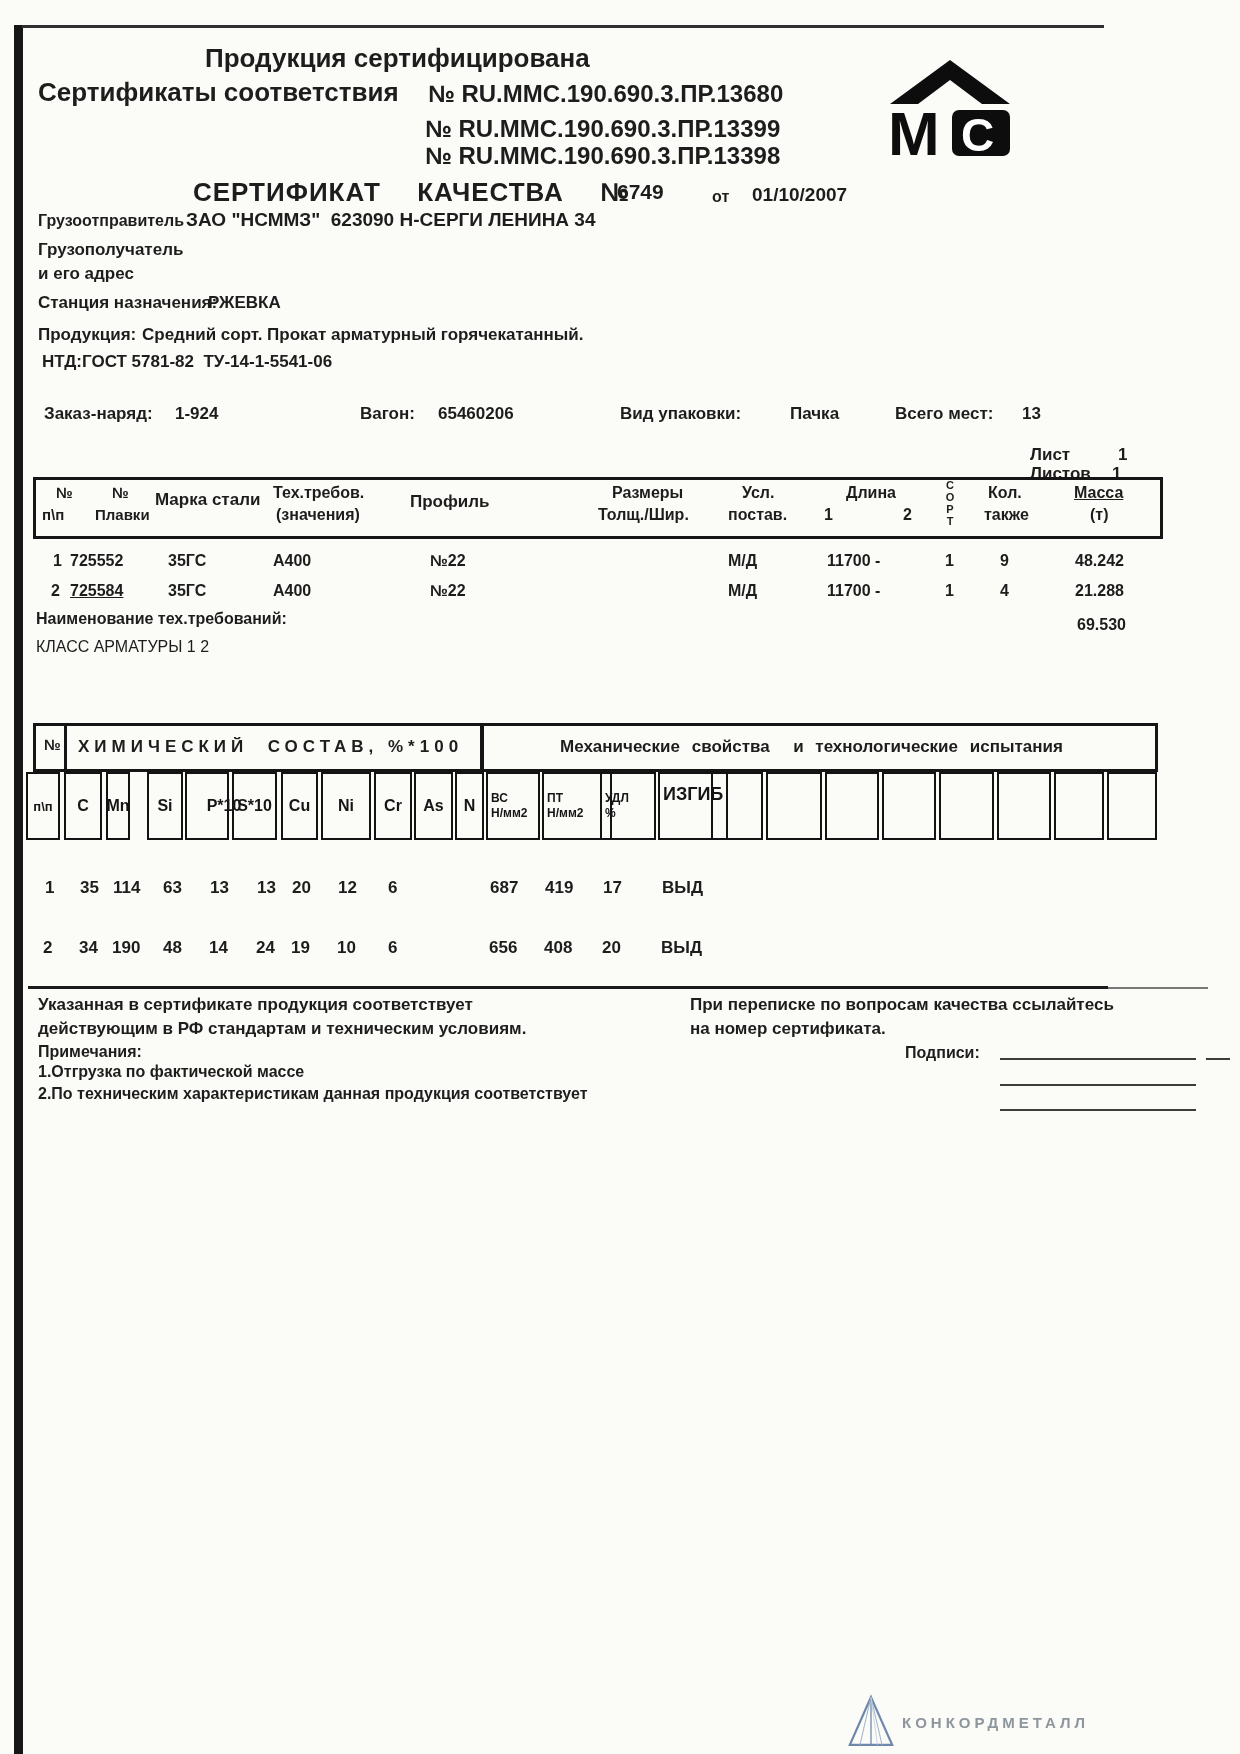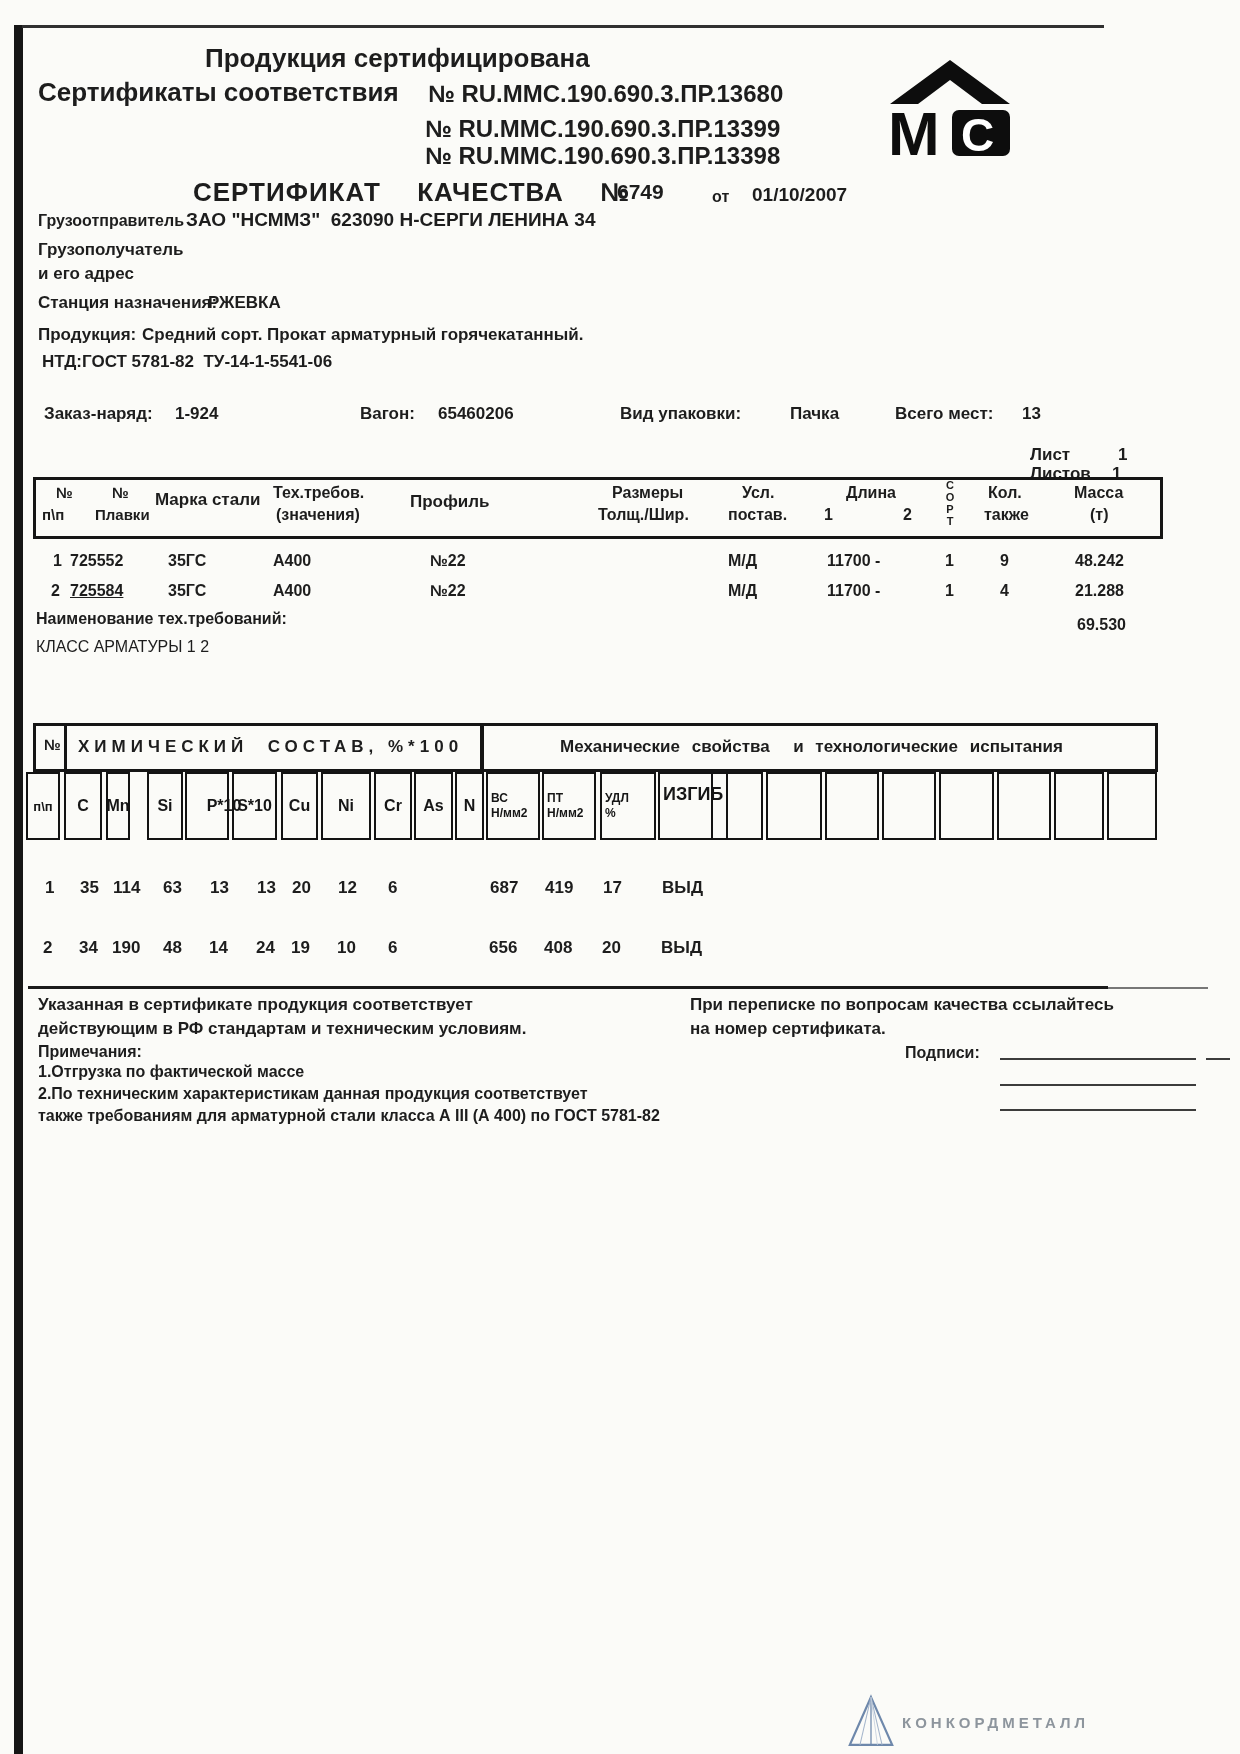--- a/index.html
+++ b/index.html
@@ -91,21 +91,21 @@
   <span class="t f16" style="left:612px;top:484px;">Размеры</span>
   <span class="t f16" style="left:598px;top:506px;">Толщ./Шир.</span>
   <span class="t f16" style="left:742px;top:484px;">Усл.</span>
   <span class="t f16" style="left:728px;top:506px;">постав.</span>
   <span class="t f16" style="left:846px;top:484px;">Длина</span>
   <span class="t f16" style="left:824px;top:506px;">1</span>
   <span class="t f16" style="left:903px;top:506px;">2</span>
   <div class="vert" style="left:944px;top:479px;height:58px;">СОРТ</div>
   <span class="t f16" style="left:988px;top:484px;">Кол.</span>
   <span class="t f16" style="left:984px;top:506px;">также</span>
-  <span class="t f16" style="left:1074px;top:484px;">Масса</span>
+  <span class="t f16" style="left:1074px;top:484px;text-decoration:underline;">Масса</span>
   <span class="t f16" style="left:1090px;top:506px;">(т)</span>
 
   <span class="t f16 w6" style="left:53px;top:552px;">1</span>
   <span class="t f16 w6" style="left:70px;top:552px;">725552</span>
   <span class="t f16 w6" style="left:168px;top:552px;">35ГС</span>
   <span class="t f16 w6" style="left:273px;top:552px;">А400</span>
   <span class="t f16 w6" style="left:430px;top:552px;">№22</span>
   <span class="t f16 w6" style="left:728px;top:552px;">М/Д</span>
   <span class="t f16 w6" style="left:827px;top:552px;">11700 -</span>
   <span class="t f16 w6" style="left:945px;top:552px;">1</span>
@@ -142,21 +142,21 @@
   <div class="cb" style="left:232px;width:45px;">S*10</div>
   <div class="cb" style="left:281px;width:37px;">Cu</div>
   <div class="cb" style="left:321px;width:50px;">Ni</div>
   <div class="cb" style="left:374px;width:38px;">Cr</div>
   <div class="cb" style="left:414px;width:39px;">As</div>
   <div class="cb" style="left:455px;width:29px;">N</div>
   <div class="cb lft" style="left:486px;width:54px;">
     <span class="two"><span>ВС</span><br>
     <span>Н/мм2</span></span>
   </div>
-  <div class="cb lft" style="left:542px;width:54px;">
+  <div class="cb lft" style="left:542px;width:70px;">
     <span class="two"><span>ПТ</span><br>
     <span>Н/мм2</span></span>
   </div>
   <div class="cb lft" style="left:600px;width:56px;">
     <span class="two"><span>УДЛ</span><br>
     <span>%</span></span>
   </div>
   <div class="cb lft" style="left:658px;width:70px;align-items:flex-start;padding-top:10px;font-size:18px;">ИЗГИБ</div>
   <div class="cb" style="left:711px;width:52px;"></div>
   <div class="cb" style="left:766px;width:56px;"></div>
@@ -196,21 +196,20 @@
   <span class="t f17 w6" style="left:661px;top:938px;">ВЫД</span>
 
   <div class="hline" style="left:28px;top:986px;width:1080px;height:3px;"></div>
   <div class="hline" style="left:1108px;top:987px;width:100px;height:2px;background:#777;"></div>
 
   <span class="t f17" style="left:38px;top:995px;">Указанная в сертификате продукция соответствует</span>
   <span class="t f17" style="left:38px;top:1019px;">действующим в РФ стандартам и техническим условиям.</span>
   <span class="t f16" style="left:38px;top:1043px;">Примечания:</span>
   <span class="t f16" style="left:38px;top:1063px;">1.Отгрузка по фактической массе</span>
   <span class="t f16" style="left:38px;top:1085px;">2.По техническим характеристикам данная продукция соответствует</span>
-  <span class="t f16" style="left:38px;top:1107px;">также требованиям для арматурной стали класса А III (А 400) по ГОСТ 5781-82</span>
 
   <span class="t f17" style="left:690px;top:995px;">При переписке по вопросам качества ссылайтесь</span>
   <span class="t f17" style="left:690px;top:1019px;">на номер сертификата.</span>
   <span class="t f16" style="left:905px;top:1044px;">Подписи:</span>
   <div class="sig" style="left:1000px;top:1058px;width:196px;"></div>
   <div class="sig" style="left:1206px;top:1058px;width:24px;"></div>
   <div class="sig" style="left:1000px;top:1084px;width:196px;"></div>
   <div class="sig" style="left:1000px;top:1109px;width:196px;"></div>
 
   <div style="position:absolute;left:848px;top:1694px;">

